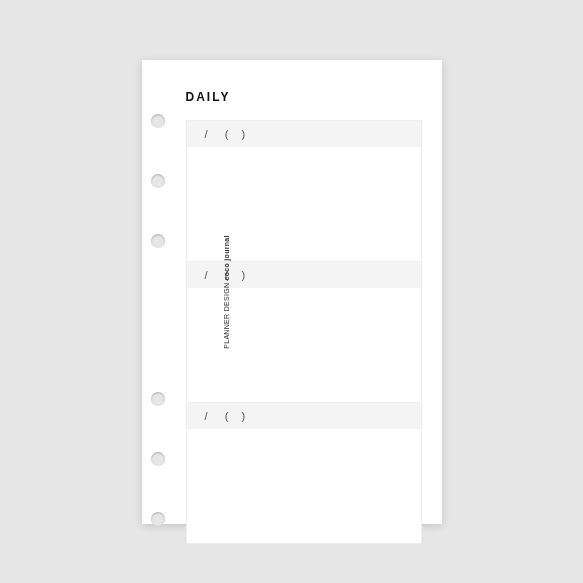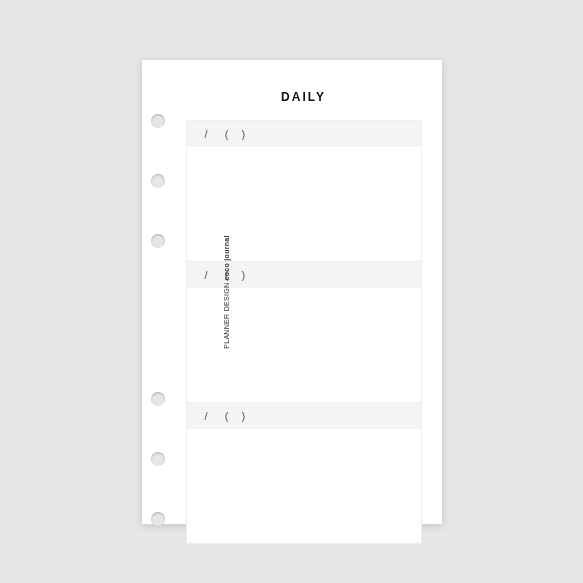--- a/index.html
+++ b/index.html
@@ -12,21 +12,20 @@
     justify-content: center;
     font-family: Arial, Helvetica, sans-serif;
   }
   .page {
     width: 300px;
     height: 464px;
     background: #ffffff;
     box-shadow: 0 2px 8px rgba(0,0,0,0.15);
     position: relative;
     padding: 30px 20px 20px 44px;
-    text-align: center;
   }
   
   .hole {
     position: absolute;
     left: 9px;
     width: 14px;
     height: 14px;
     border-radius: 50%;
     background: #e6e6e6;
     box-shadow: inset 0 1px 2px rgba(0,0,0,0.25);

